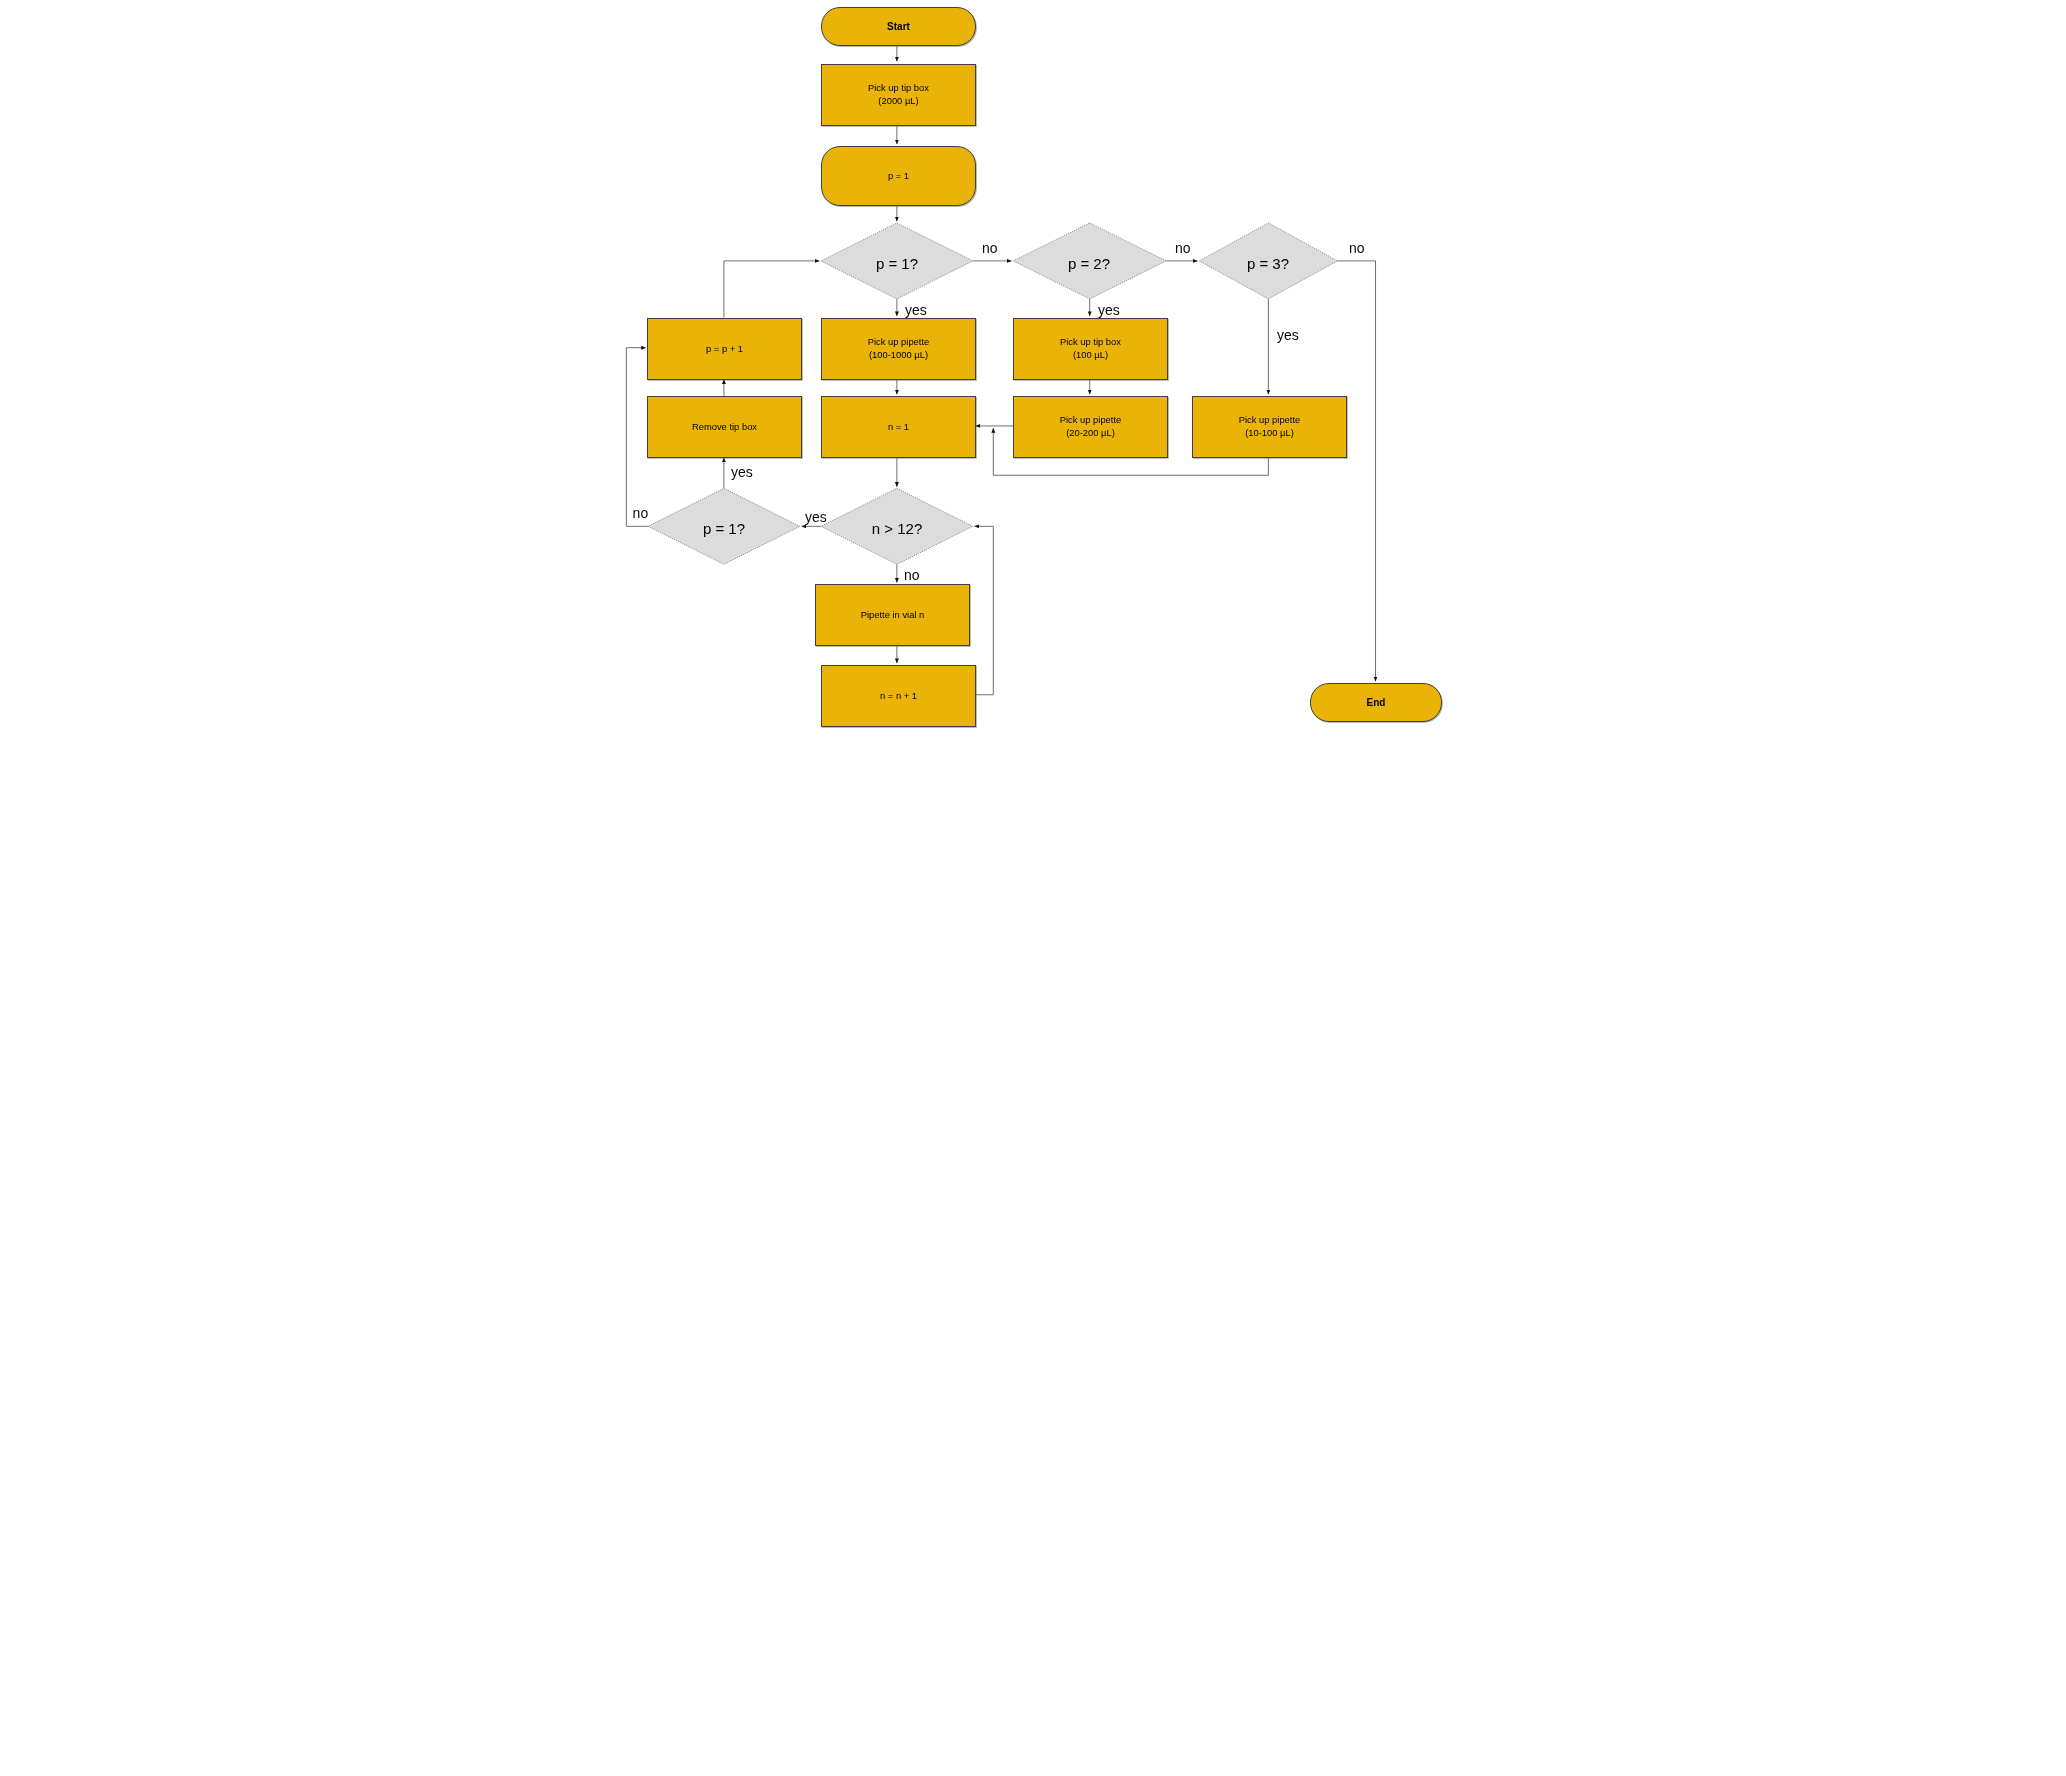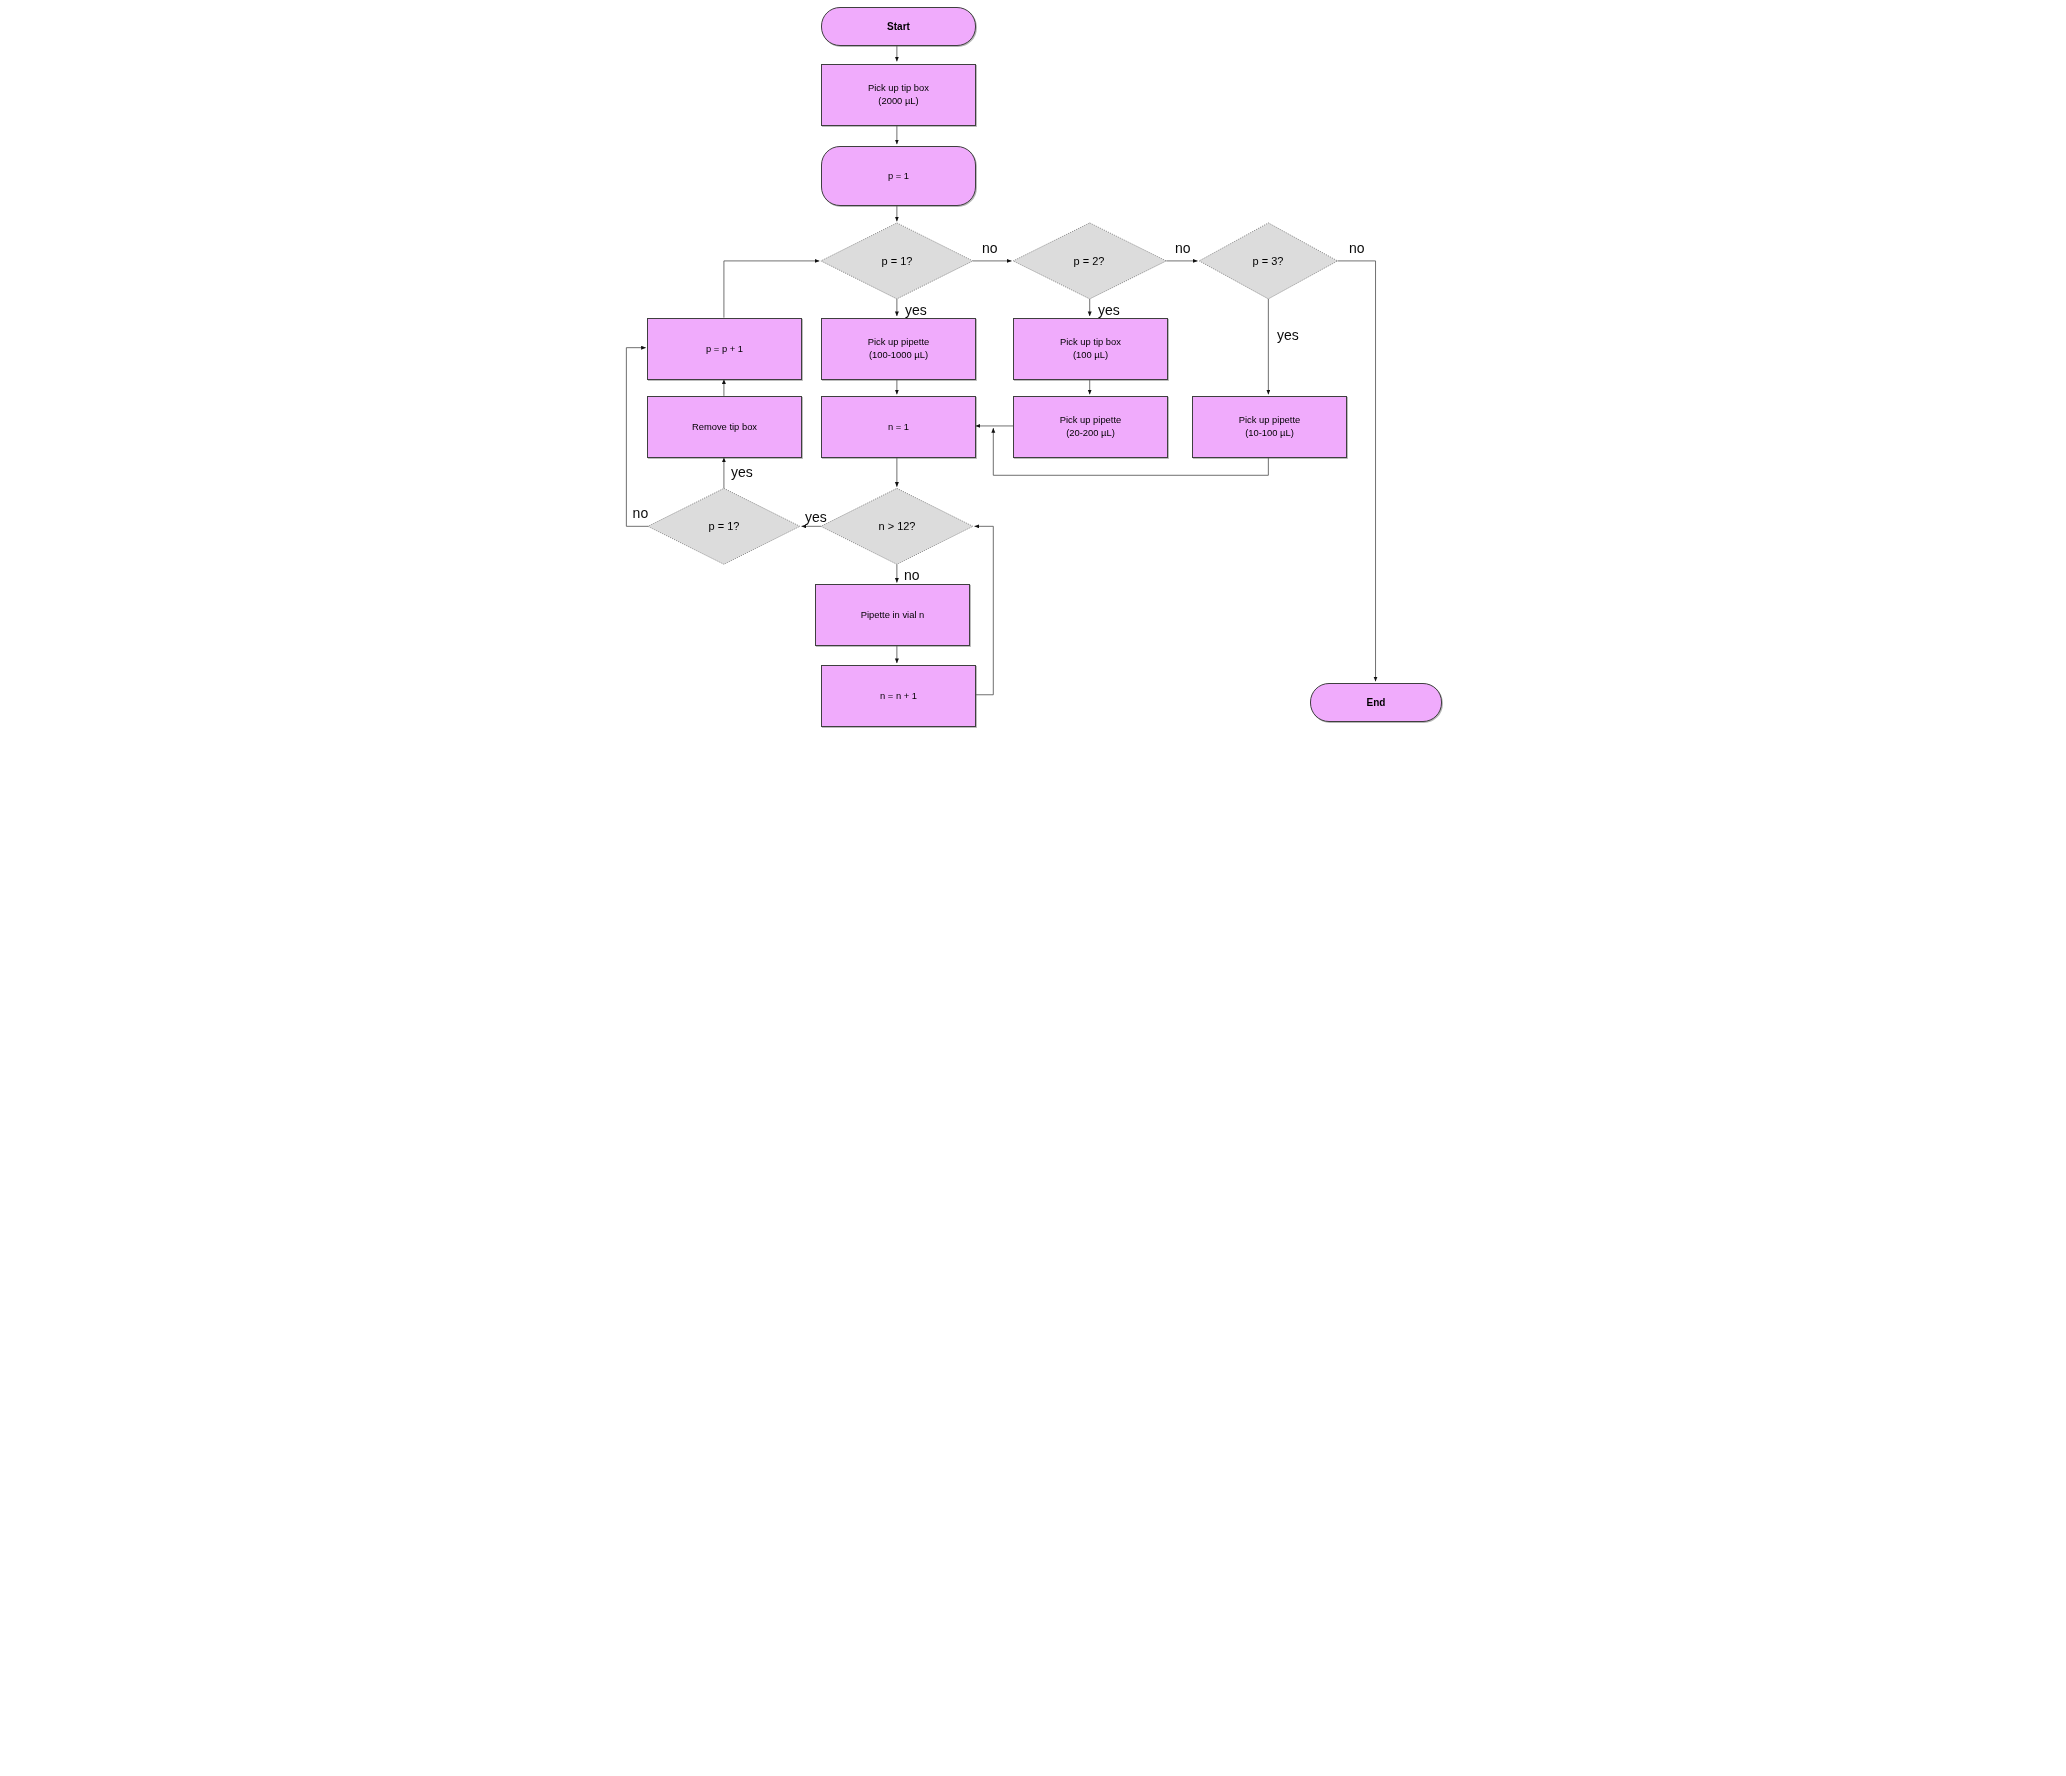--- a/index.html
+++ b/index.html
@@ -1,24 +1,24 @@
 <!DOCTYPE html>
 <html style="font-size:9px"><head>
 <meta charset="utf-8">
 <style>
   html,body{margin:0;padding:0;background:#ffffff;}
   body{font-family:"Liberation Sans","DejaVu Sans",sans-serif;}
   .canvas{position:relative;width:828px;height:743px;margin:0 auto;background:#ffffff;overflow:hidden;}
   svg.wires{position:absolute;left:0;top:0;z-index:1;}
-  .node{position:absolute;z-index:2;background:#f0abfc;border:0.8px solid #3f3f3f;
+  .node{position:absolute;z-index:2;background:#eab308;border:0.8px solid #3f3f3f;
         box-shadow:0.9px 0.9px 0 rgba(90,90,90,.45);
         display:flex;flex-direction:column;align-items:center;justify-content:center;
         text-align:center;font-size:9.4px;line-height:1.35;color:#000;}
   .pill{border-radius:19px;font-weight:bold;font-size:10px;}
-  .dtext{position:absolute;z-index:3;width:96px;text-align:center;font-size:11px;color:#000;pointer-events:none;}
+  .dtext{position:absolute;z-index:3;width:96px;text-align:center;font-size:15px;color:#000;pointer-events:none;}
   .elabel{position:absolute;z-index:3;font-size:14px;color:#0a0a0a;}
 </style>
 </head>
 <body>
 
 <div class="canvas">
 
   <svg class="wires" width="828" height="743" viewBox="0 0 1460 1310">
     <defs>
       <marker id="arr" markerWidth="9" markerHeight="8" refX="8" refY="3.5" orient="auto" markerUnits="userSpaceOnUse">

